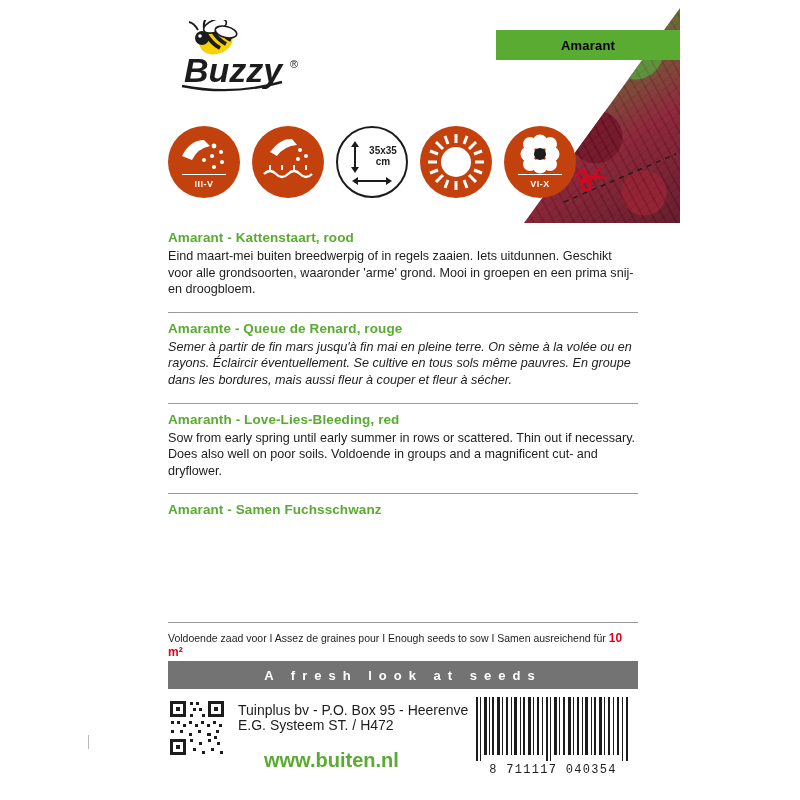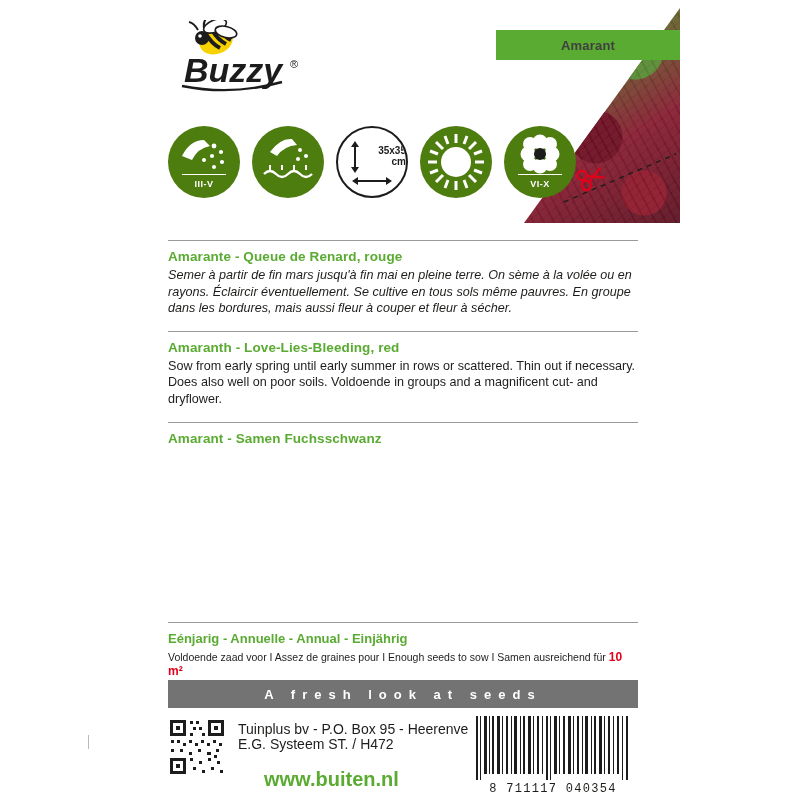--- a/index.html
+++ b/index.html
@@ -67,21 +67,21 @@
     right: 0;
     top: 22px;
     width: 184px;
     height: 30px;
     background: #5aab32;
     display: flex;
     align-items: center;
     justify-content: center;
   }
   .name-banner span {
-    color: #404040;
+    color: #000000;
     font-size: 13px;
     font-weight: bold;
     letter-spacing: .2px;
   }
 
   
   .logo {
     position: absolute;
     left: 48px;
     top: 12px;
@@ -104,21 +104,21 @@
     position: absolute;
     left: 48px;
     top: 118px;
     display: flex;
     gap: 12px;
   }
   .icon-circle {
     width: 72px;
     height: 72px;
     border-radius: 50%;
-    background: #4d7c0f;
+    background: #c2410c;
     position: relative;
     overflow: hidden;
   }
   .icon-circle.outline {
     background: #ffffff;
     border: 2px solid #1c1c1c;
     width: 68px;
     height: 68px;
   }
   .icon-label {
@@ -138,21 +138,21 @@
     bottom: 23px;
     height: 1px;
     background: #ffffff;
   }
 
   .spacing-text {
     position: absolute;
     left: 22px;
     top: 17px;
     width: 46px;
-    text-align: right;
+    text-align: center;
     color: #1c1c1c;
     font-size: 10px;
     line-height: 11px;
     font-weight: bold;
   }
   .arrow-v {
     position: absolute;
     left: 12px;
     top: 13px;
     width: 10px;
@@ -423,20 +423,24 @@
           </svg>
           <div class="icon-sep"></div>
           <div class="icon-label">VI-X</div>
         </div>
 
       </div>
     </div>
 
     <div class="content">
 
+      <div class="block nl">
+        <h3>Amarant - Kattenstaart, rood</h3>
+        <p>Eind maart-mei buiten breedwerpig of in regels zaaien. Iets uitdunnen. Geschikt voor alle grondsoorten, waaronder 'arme' grond. Mooi in groepen en een prima snij- en droogbloem.</p>
+      </div>
       <hr class="hr">
 
       <div class="block fr">
         <h3>Amarante - Queue de Renard, rouge</h3>
         <p>Semer à partir de fin mars jusqu'à fin mai en pleine terre. On sème à la volée ou en rayons. Éclaircir éventuellement. Se cultive en tous sols même pauvres. En groupe dans les bordures, mais aussi fleur à couper et fleur à sécher.</p>
       </div>
       <hr class="hr">
 
       <div class="block en">
         <h3>Amaranth - Love-Lies-Bleeding, red</h3>
@@ -444,21 +448,20 @@
       </div>
       <hr class="hr">
 
       <div class="block de">
         <h3>Amarant - Samen Fuchsschwanz</h3>
       </div>
     </div>
 
     <div class="footer">
       <hr class="hr">
-      <div class="duration">Eénjarig - Annuelle - Annual - Einjährig</div>
       <div class="qty-row">
         <span>Voldoende zaad voor I Assez de graines pour I Enough seeds to sow I Samen ausreichend für</span>
         <span class="amount">10 m²</span>
       </div>
 
       <div class="slogan">
         <span>A fresh look at seeds</span>
       </div>
 
       <div class="bottom">

